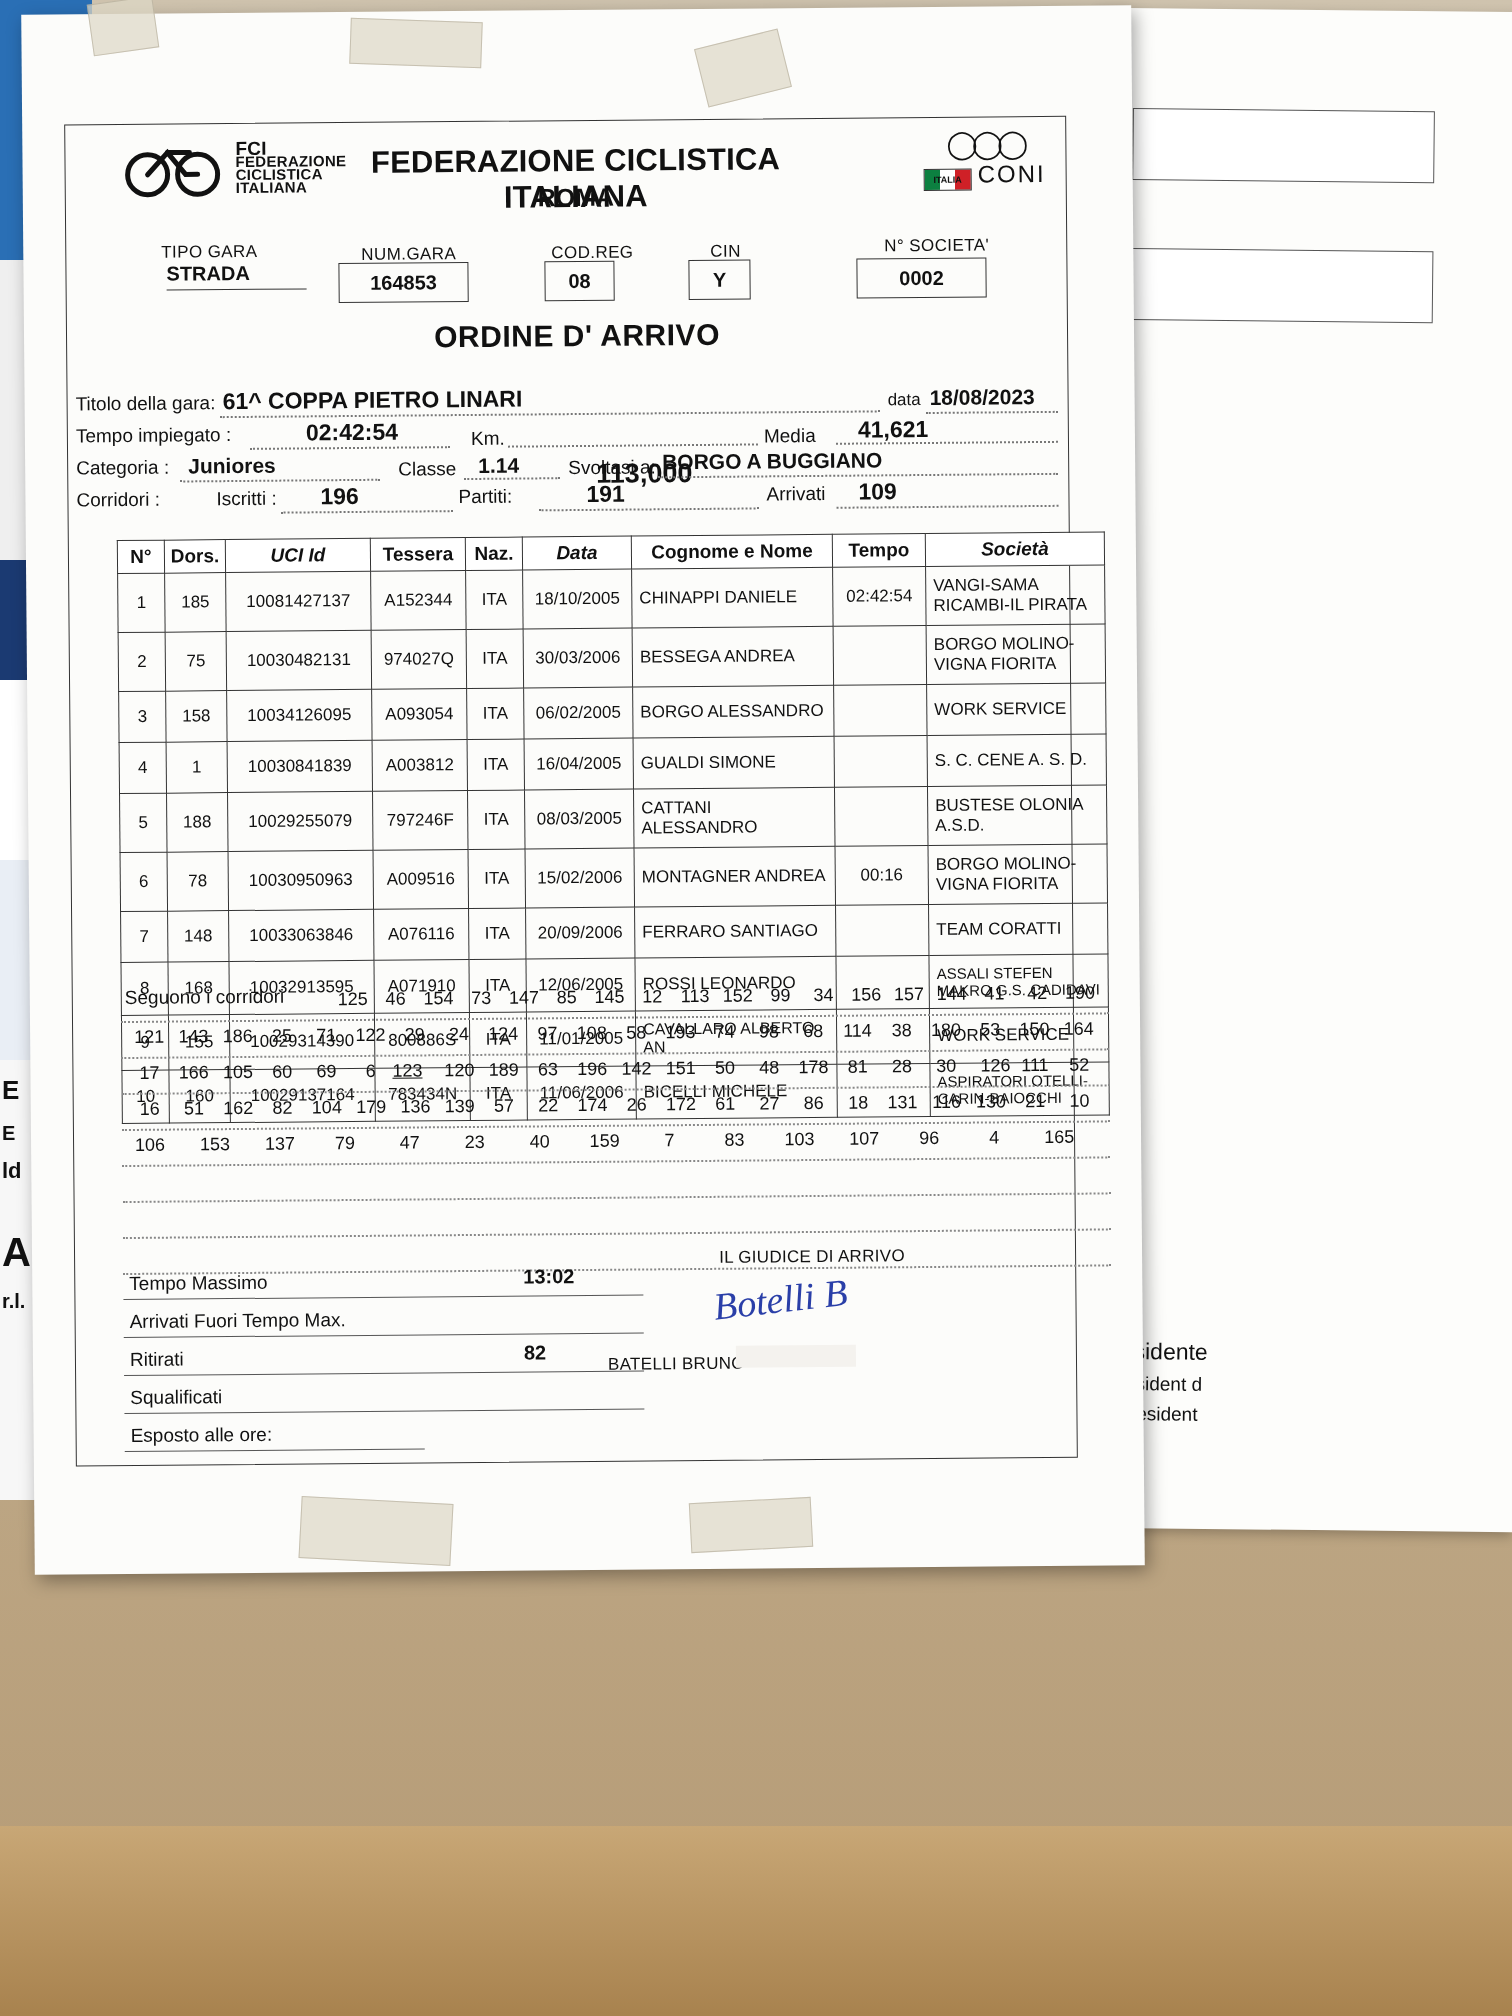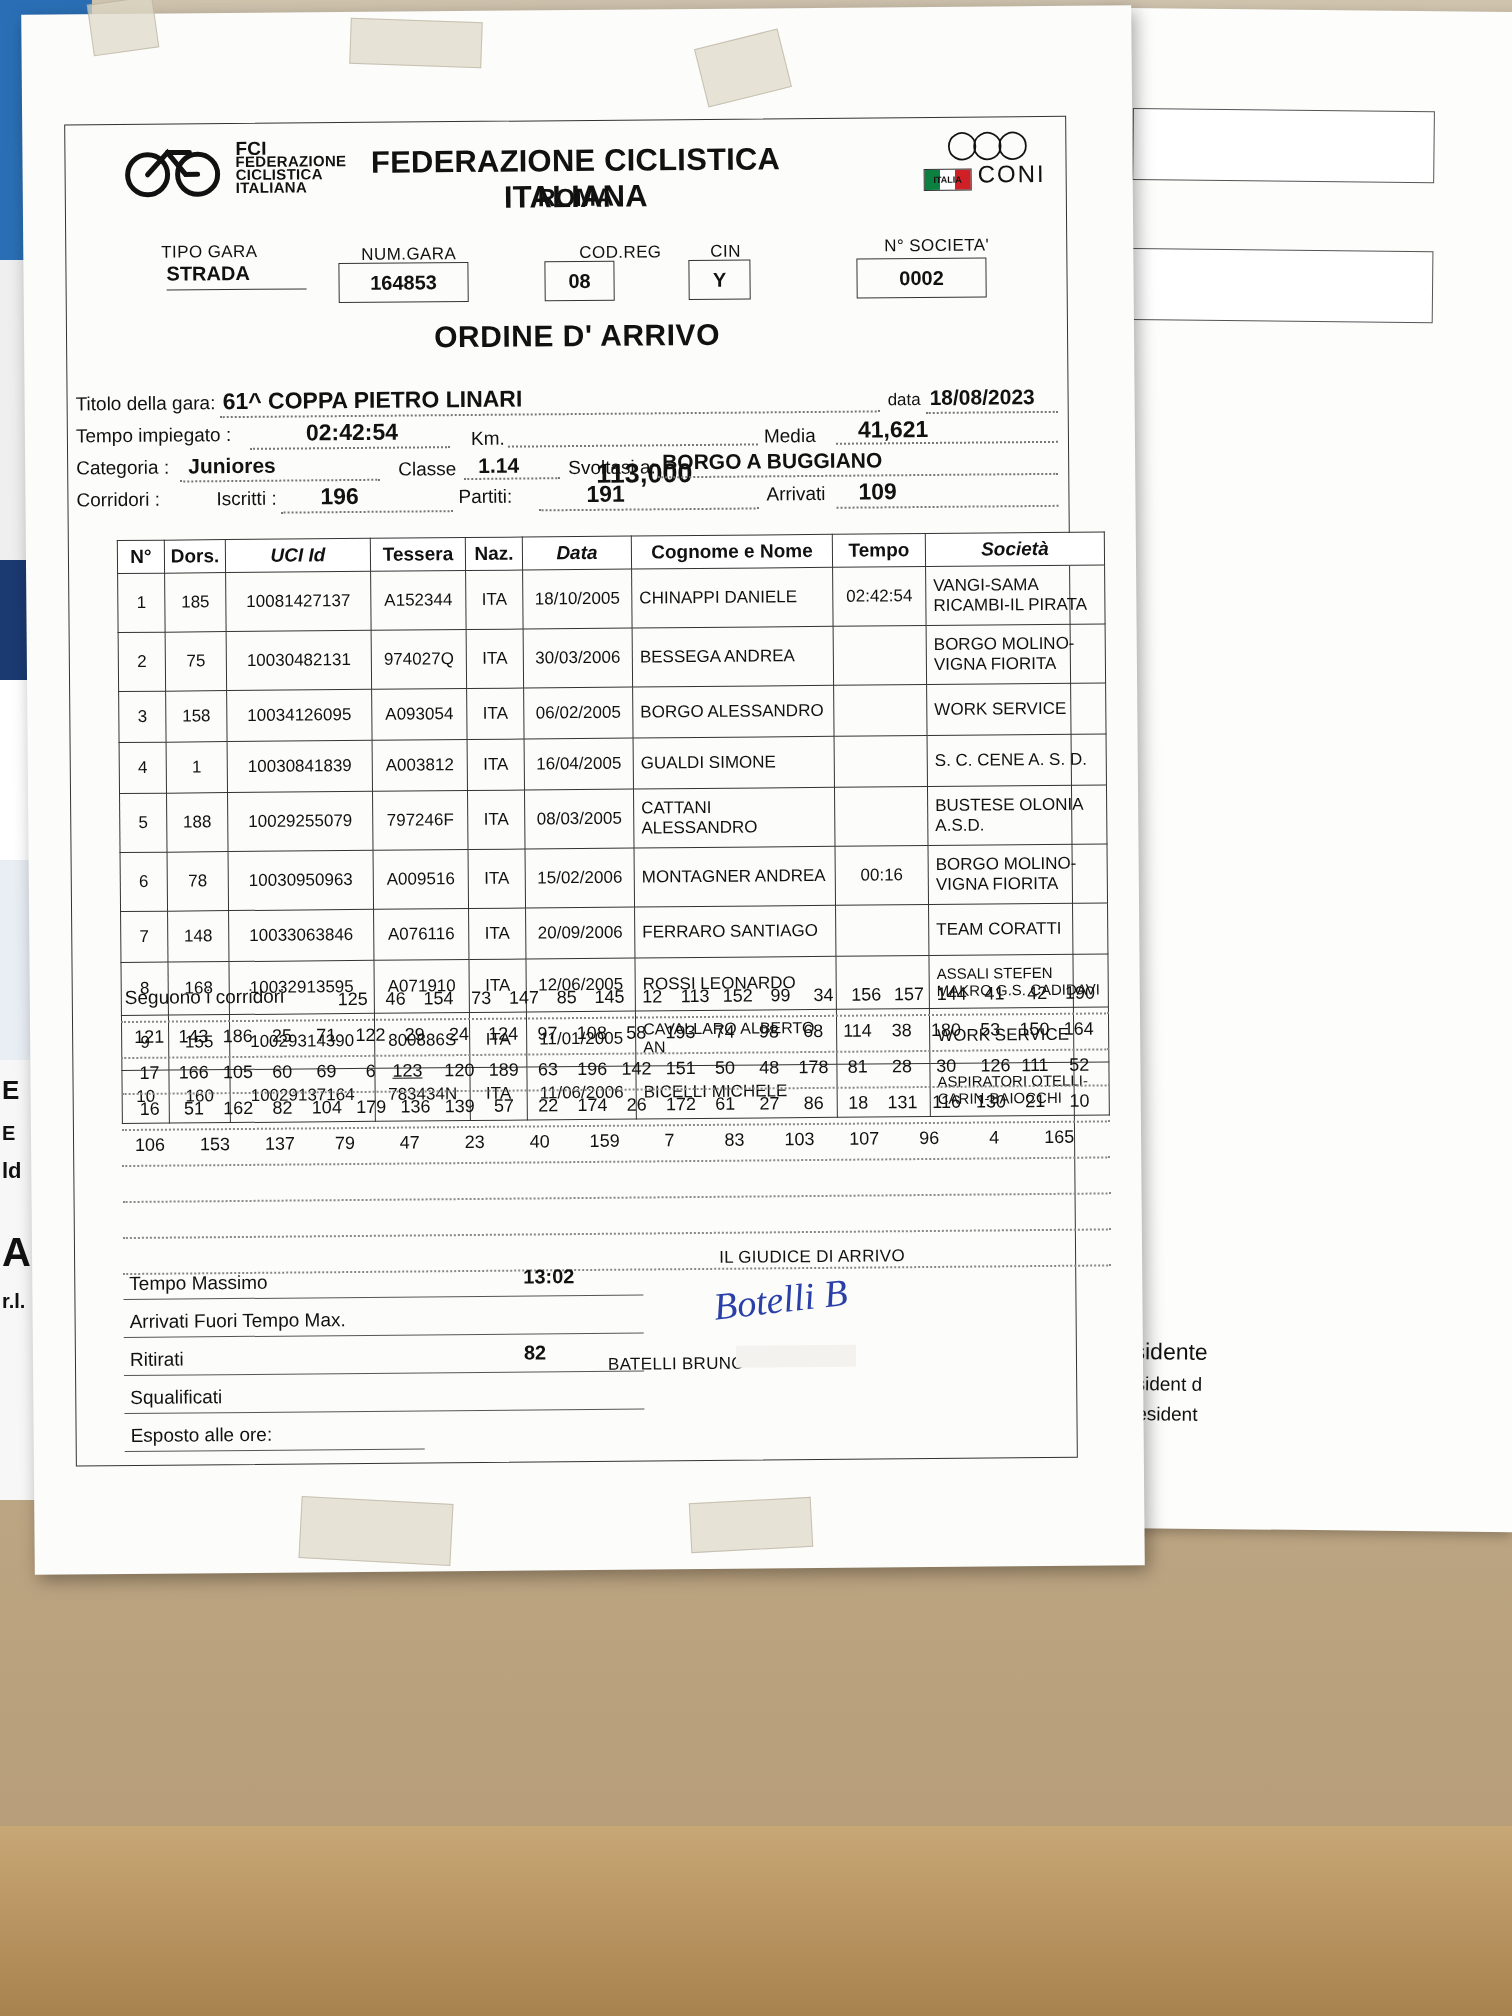--- a/index.html
+++ b/index.html
@@ -143,21 +143,21 @@
         <span class="flag">ITALIA</span><span class="word">CONI</span>
       </div>
     </div>
 
     <div class="field-lbl" style="left:95px;top:118px;">TIPO GARA</div>
     <div class="field-val ul" style="left:100px;top:138px;width:140px;padding-bottom:4px;">STRADA</div>
 
     <div class="field-lbl" style="left:295px;top:122px;">NUM.GARA</div>
     <div class="boxed" style="left:272px;top:140px;width:128px;height:38px;">164853</div>
 
-    <div class="field-lbl" style="left:485px;top:122px;margin-left:28px;">COD.REG</div>
+    <div class="field-lbl" style="left:485px;top:122px;">COD.REG</div>
     <div class="boxed" style="left:478px;top:140px;width:68px;height:38px;">08</div>
 
     <div class="field-lbl" style="left:644px;top:122px;">CIN</div>
     <div class="boxed" style="left:622px;top:140px;width:60px;height:38px;">Y</div>
 
     <div class="field-lbl" style="left:818px;top:118px;">N° SOCIETA'</div>
     <div class="boxed" style="left:790px;top:140px;width:128px;height:38px;">0002</div>
 
     <div class="ordine">ORDINE D' ARRIVO</div>
 

